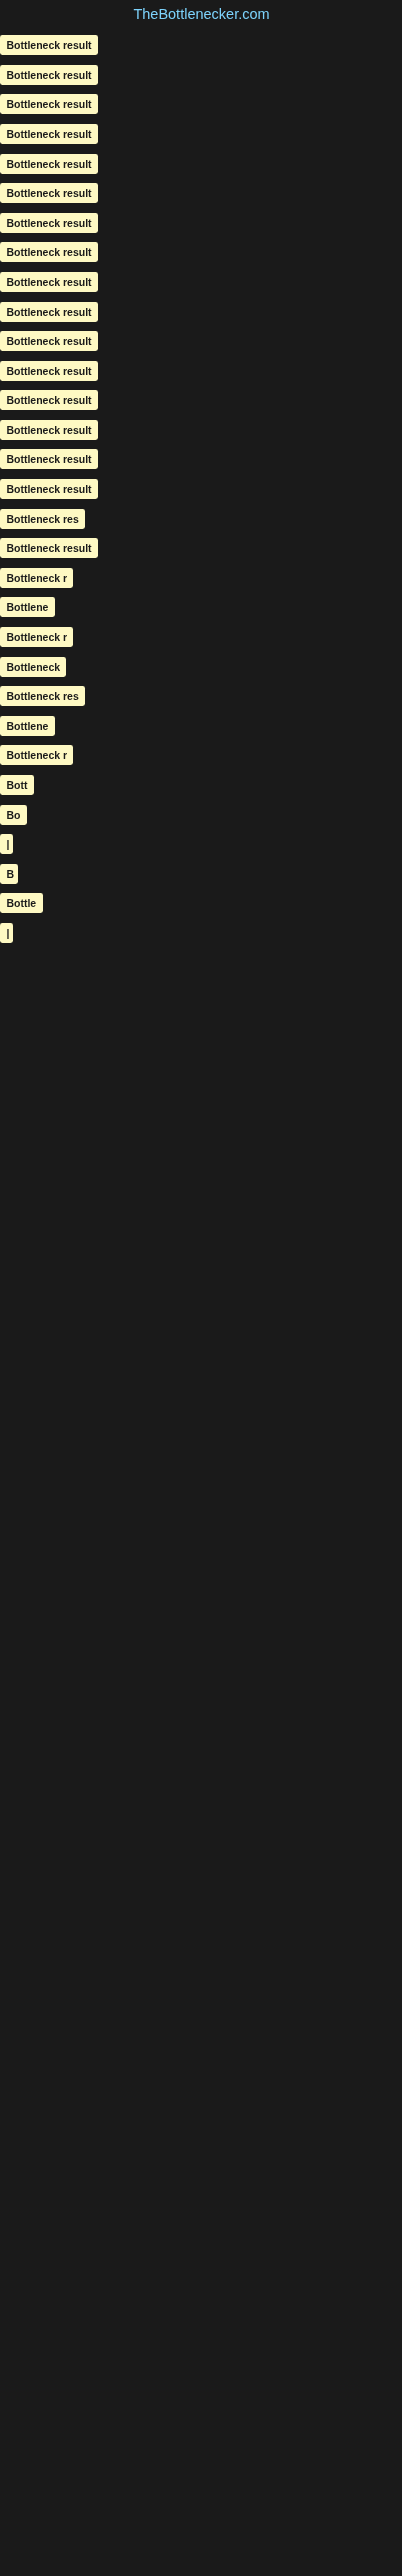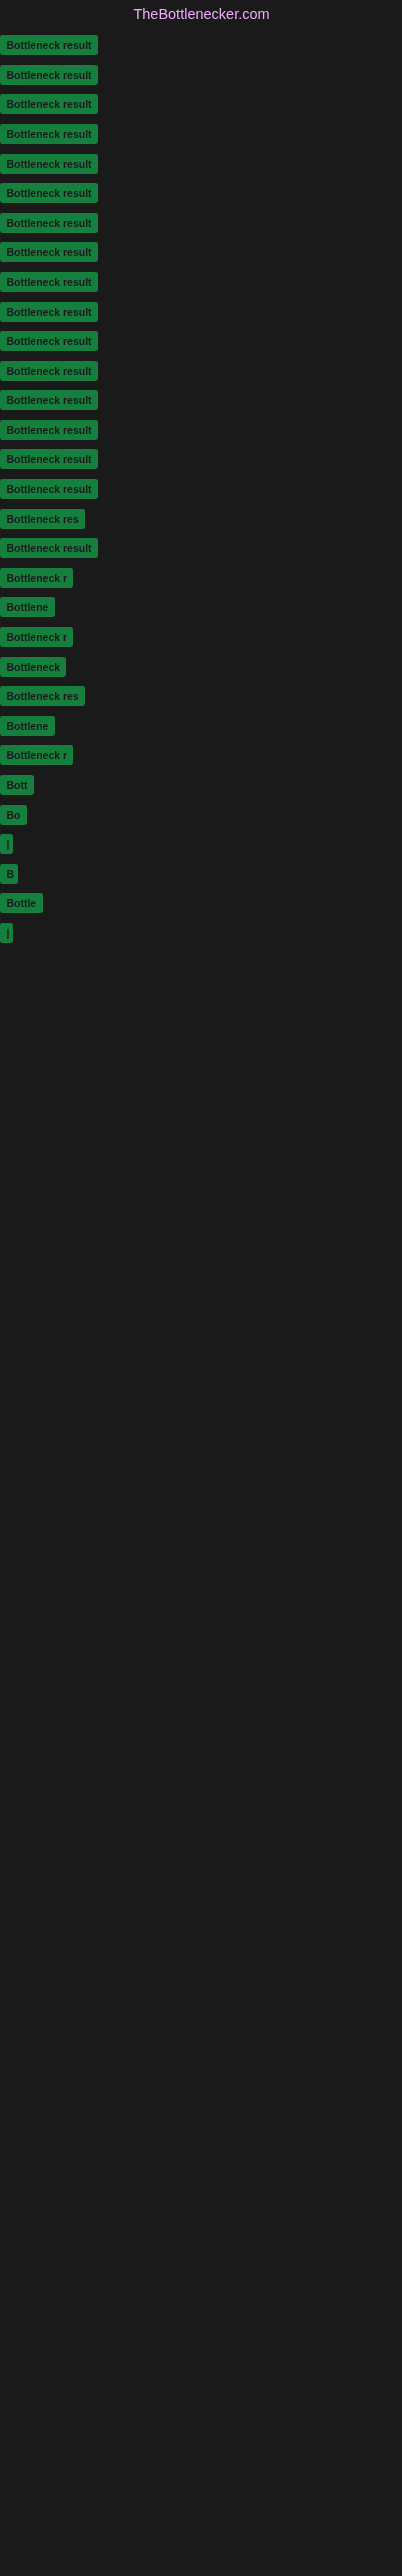--- a/index.html
+++ b/index.html
@@ -11,35 +11,35 @@
     body {
       width: 403px;
       min-height: 2576px;
       background-color: #1a1a1a;
       font-family: Arial, sans-serif;
       position: relative;
     }
 
     .site-title {
       text-align: center;
-      color: #f0abfc;
+      color: #7dd3fc;
       font-size: 14.5px;
       padding: 6.4px 0;
       font-weight: normal;
     }
 
     .bottleneck-item {
       display: flex;
       align-items: center;
       margin-bottom: 0;
       padding: 4.8px 0 4.8px 0;
     }
 
     .bottleneck-badge {
-      background-color: #15803d;
+      background-color: #fef9c3;
       color: #1a1a1a;
       font-size: 10.5px;
       font-weight: bold;
       padding: 4px 6.4px;
       border-radius: 2.4px;
       white-space: nowrap;
       display: inline-block;
     }
 
     .items-container {

